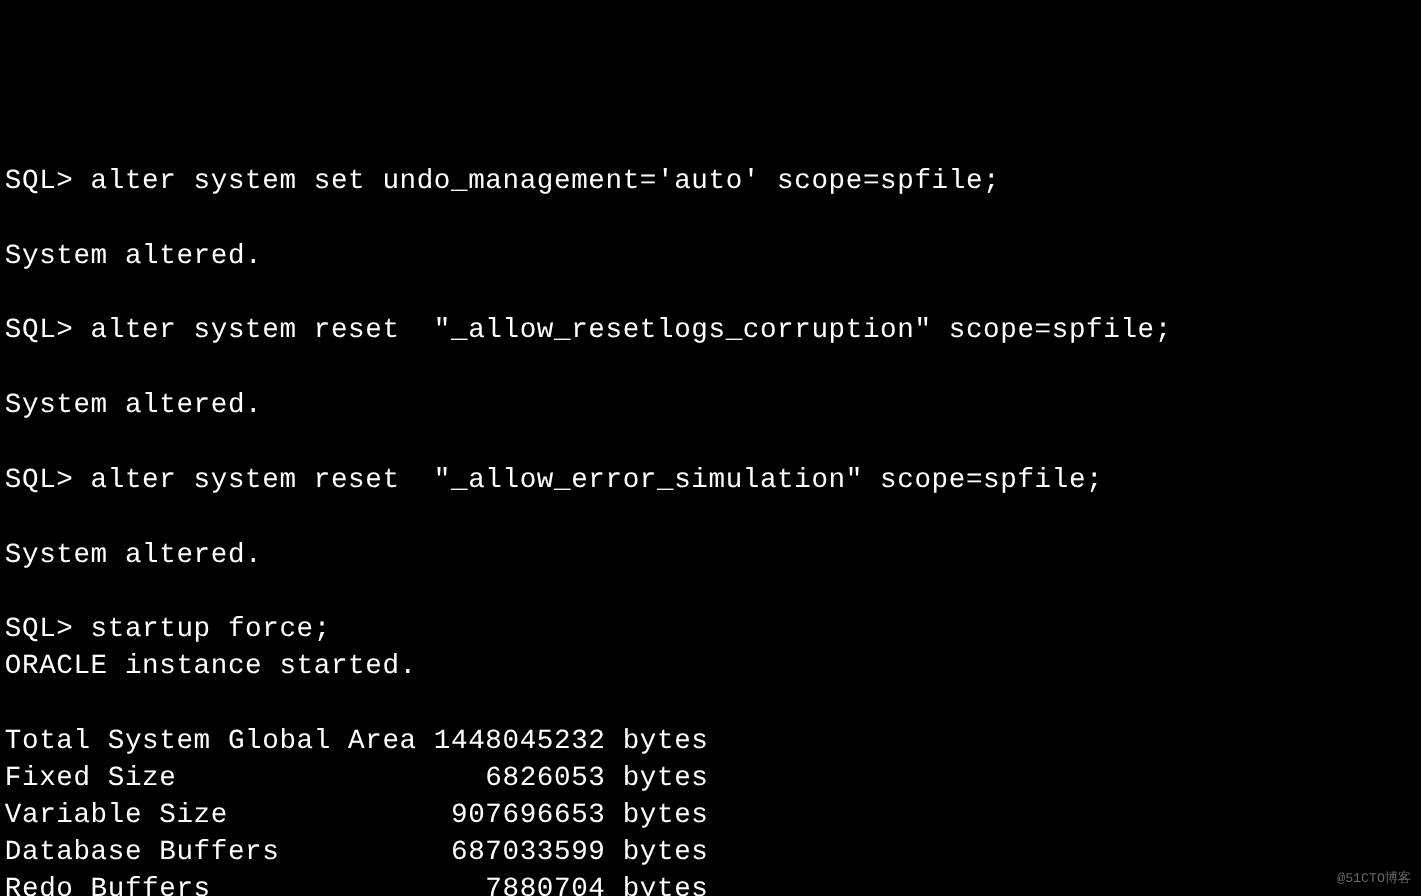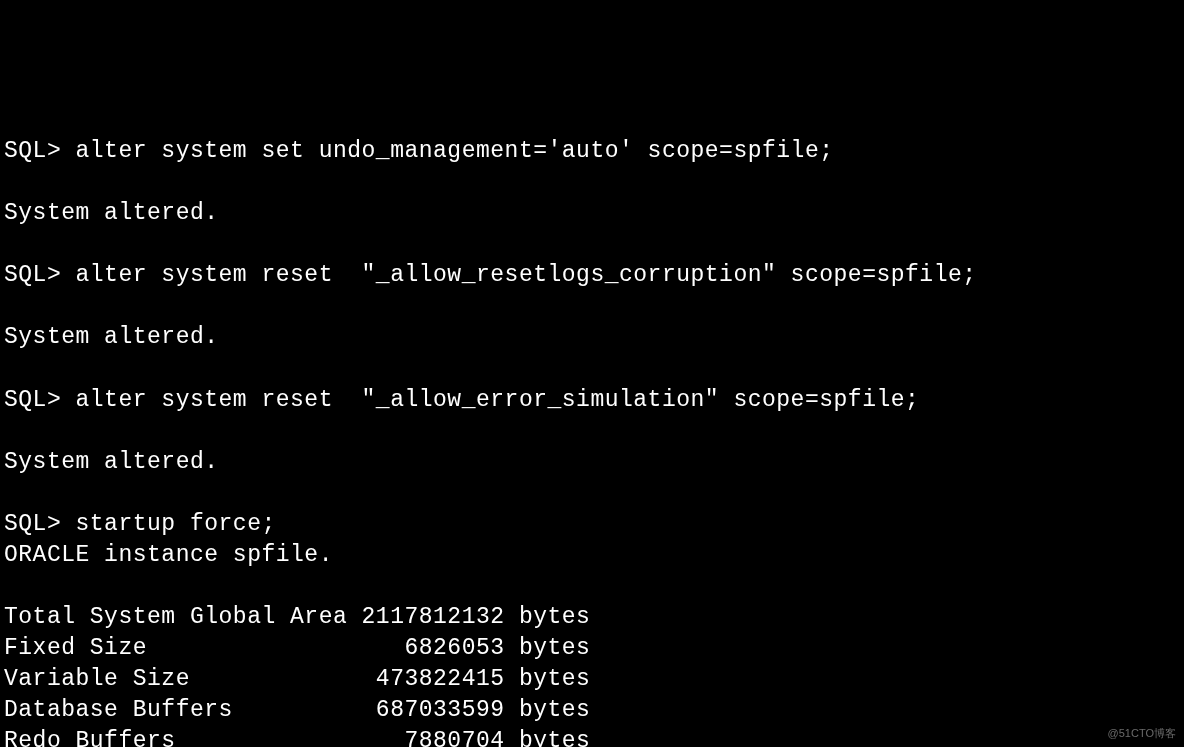--- a/index.html
+++ b/index.html
@@ -22,21 +22,21 @@
     }
     .terminal {
       letter-spacing: 0.5px;
     }
     .watermark {
       position: absolute;
       bottom: 6px;
       right: 8px;
       font-size: 11px;
       color: #6a6a6a;
-      font-family: Liberation Sans, sans-serif;
+      font-family: Liberation Mono, monospace;
       letter-spacing: 0;
     }
   </style>
 </head>
 <body>
 
 
 
 <div class="terminal"><span>SQL&gt; alter system set undo_management='auto' scope=spfile;</span>
 <span></span>
@@ -44,25 +44,25 @@
 <span></span>
 <span>SQL&gt; alter system reset  "_allow_resetlogs_corruption" scope=spfile;</span>
 <span></span>
 <span>System altered.</span>
 <span></span>
 <span>SQL&gt; alter system reset  "_allow_error_simulation" scope=spfile;</span>
 <span></span>
 <span>System altered.</span>
 <span></span>
 <span>SQL&gt; startup force;</span>
-<span>ORACLE instance spfile.</span>
+<span>ORACLE instance started.</span>
 <span></span>
-<span>Total System Global Area 2117812132 bytes</span>
+<span>Total System Global Area 1448045232 bytes</span>
 <span>Fixed Size                  6826053 bytes</span>
-<span>Variable Size             473822415 bytes</span>
+<span>Variable Size             907696653 bytes</span>
 <span>Database Buffers          687033599 bytes</span>
 <span>Redo Buffers                7880704 bytes</span>
 
 
 </div>
 
 <div class="watermark">@51CTO博客</div>
 
 
 

